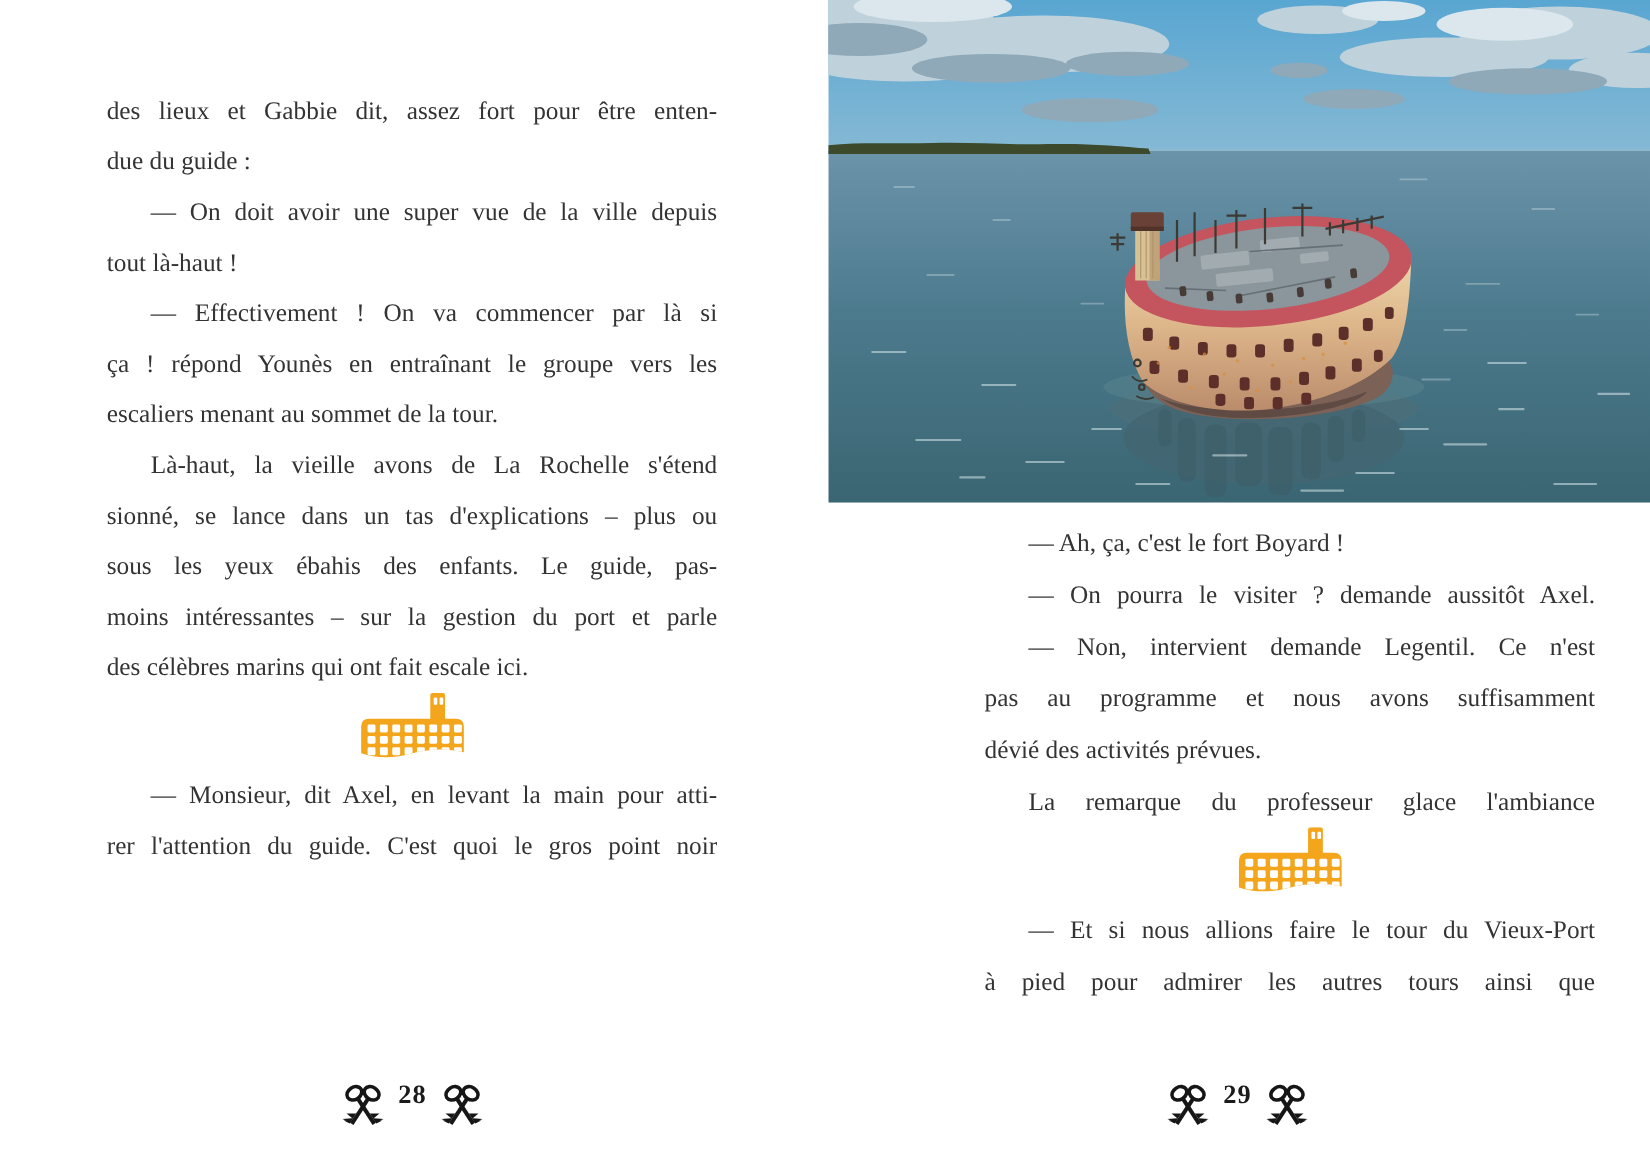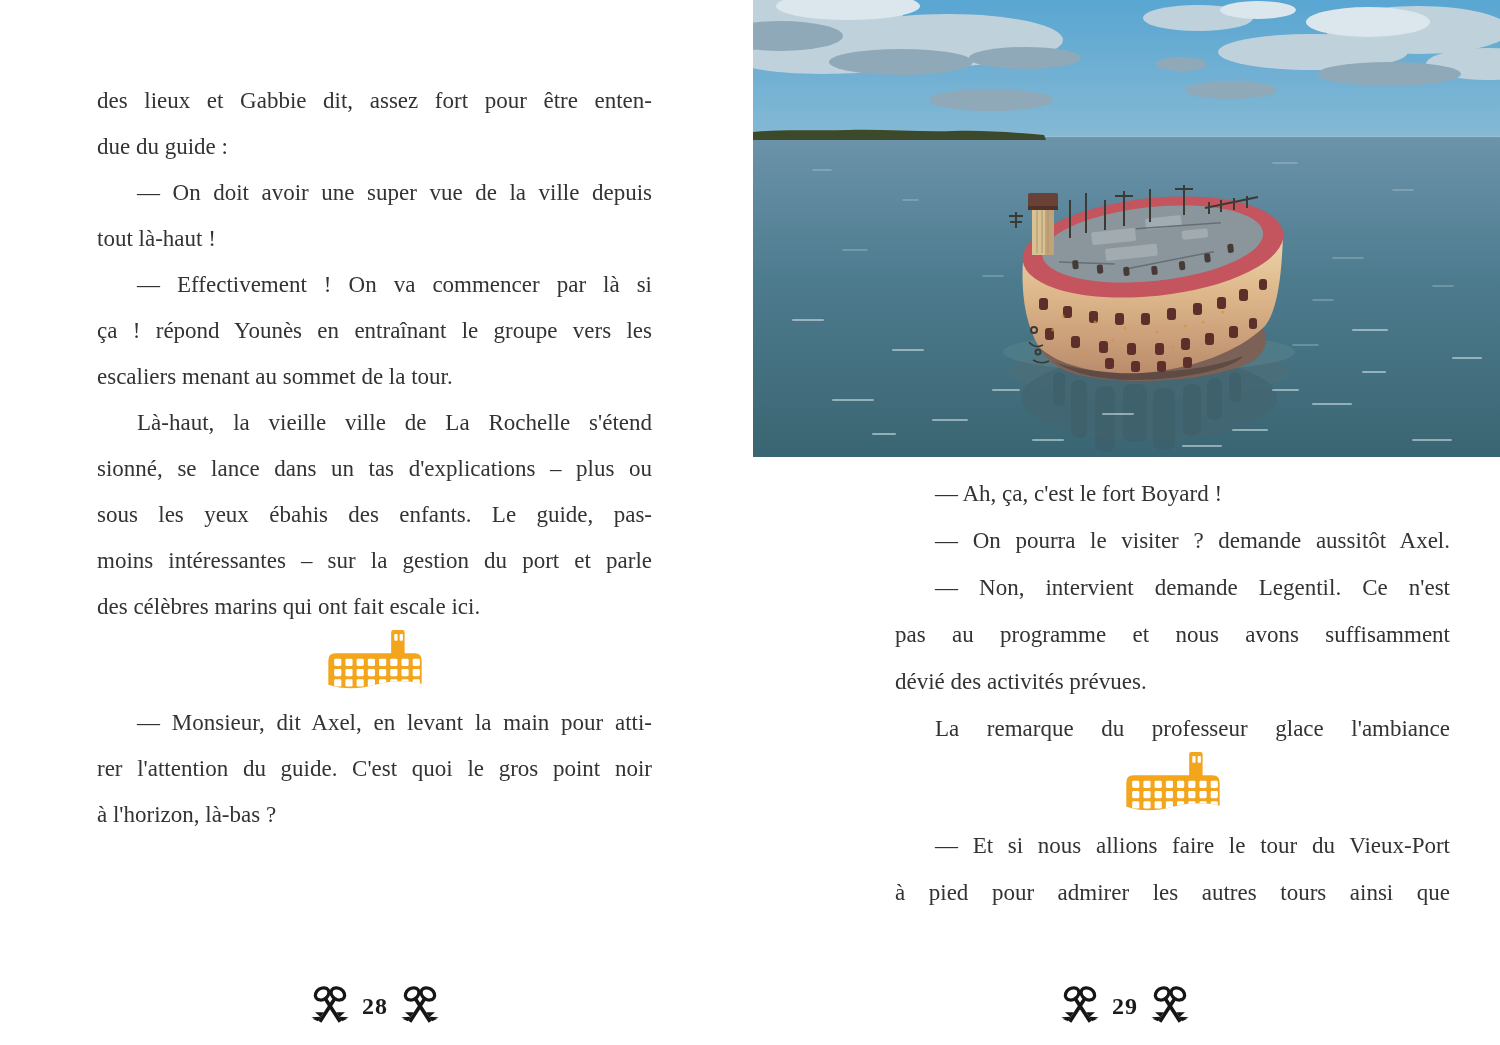--- a/index.html
+++ b/index.html
@@ -17,39 +17,39 @@
   .text-col-right .line{height:47px;line-height:47px;}
   .j{text-align:justify;text-align-last:justify;}
   .ind{text-indent:40px;}
 
   .fort-deco{height:70px;display:flex;justify-content:center;align-items:flex-start;}
   .fort-deco svg{width:104px;height:70px;}
 
   .illus{position:absolute;left:3px;top:0;width:747px;height:457px;display:block;}
 
   .footer{position:absolute;bottom:16px;left:0;width:750px;display:flex;justify-content:center;
-          align-items:center;gap:7px;}
+          gap:7px;}
   .page-number{font-size:24px;font-weight:700;color:#1b1b1b;letter-spacing:1px;}
   .keys{width:50px;height:46px;}
 </style>
 </head>
 <body>
 
 <div class="spread">
 
   <div class="page page-left">
     <div class="text-col text-col-left">
       <div class="line j">des lieux et Gabbie dit, assez fort pour être enten-</div>
       <div class="line">due du guide :</div>
       <div class="line j ind">— On doit avoir une super vue de la ville depuis</div>
       <div class="line">tout là-haut !</div>
       <div class="line j ind">— Effectivement ! On va commencer par là si</div>
       <div class="line j">ça ! répond Younès en entraînant le groupe vers les</div>
       <div class="line">escaliers menant au sommet de la tour.</div>
-      <div class="line j ind">Là-haut, la vieille ville de La Rochelle s'étend</div>
+      <div class="line j ind">Là-haut, la vieille avons de La Rochelle s'étend</div>
       <div class="line j">sionné, se lance dans un tas d'explications – plus ou</div>
       <div class="line j">sous les yeux ébahis des enfants. Le guide, pas-</div>
       <div class="line j">moins intéressantes – sur la gestion du port et parle</div>
       <div class="line">des célèbres marins qui ont fait escale ici.</div>
 
       <div class="fort-deco">
         <svg viewBox="0 0 112 78">
           <defs>
               <clipPath id="fbodyL">
                 <path d="M12,26 H100 Q108,26 108,34 V60 Q84,54 56,61 Q28,69 4,61 V34 Q4,26 12,26 Z"></path>
@@ -87,21 +87,20 @@
                 <rect x="73" y="55" width="8" height="8" rx="1.5"></rect>
                 <rect x="85.5" y="55" width="8" height="8" rx="1.5"></rect>
                 <rect x="98" y="55" width="8" height="8" rx="1.5"></rect>
             </g>
           </g>
         </svg>
       </div>
 
       <div class="line j ind">— Monsieur, dit Axel, en levant la main pour atti-</div>
       <div class="line j">rer l'attention du guide. C'est quoi le gros point noir</div>
-      <div class="line">à l'horizon, là-bas ?</div>
     </div>
 
     <div class="footer">
       <svg class="keys" viewBox="0 0 52 46">
         <defs>
           <g id="keyShapeA">
             <ellipse cx="0" cy="-15" rx="7.5" ry="5.8" fill="none" stroke="#161616" stroke-width="3.4"></ellipse>
             <rect x="-1.9" y="-9.5" width="3.8" height="29" fill="#161616"></rect>
             <path d="M-1.9,9 L-9.5,14 L-2.5,14.8 L-10,20.5 L-1.9,19 Z" fill="#161616"></path>
             <path d="M-1.9,15.5 L-8,21 L-1.9,20.2 Z" fill="#161616"></path>

